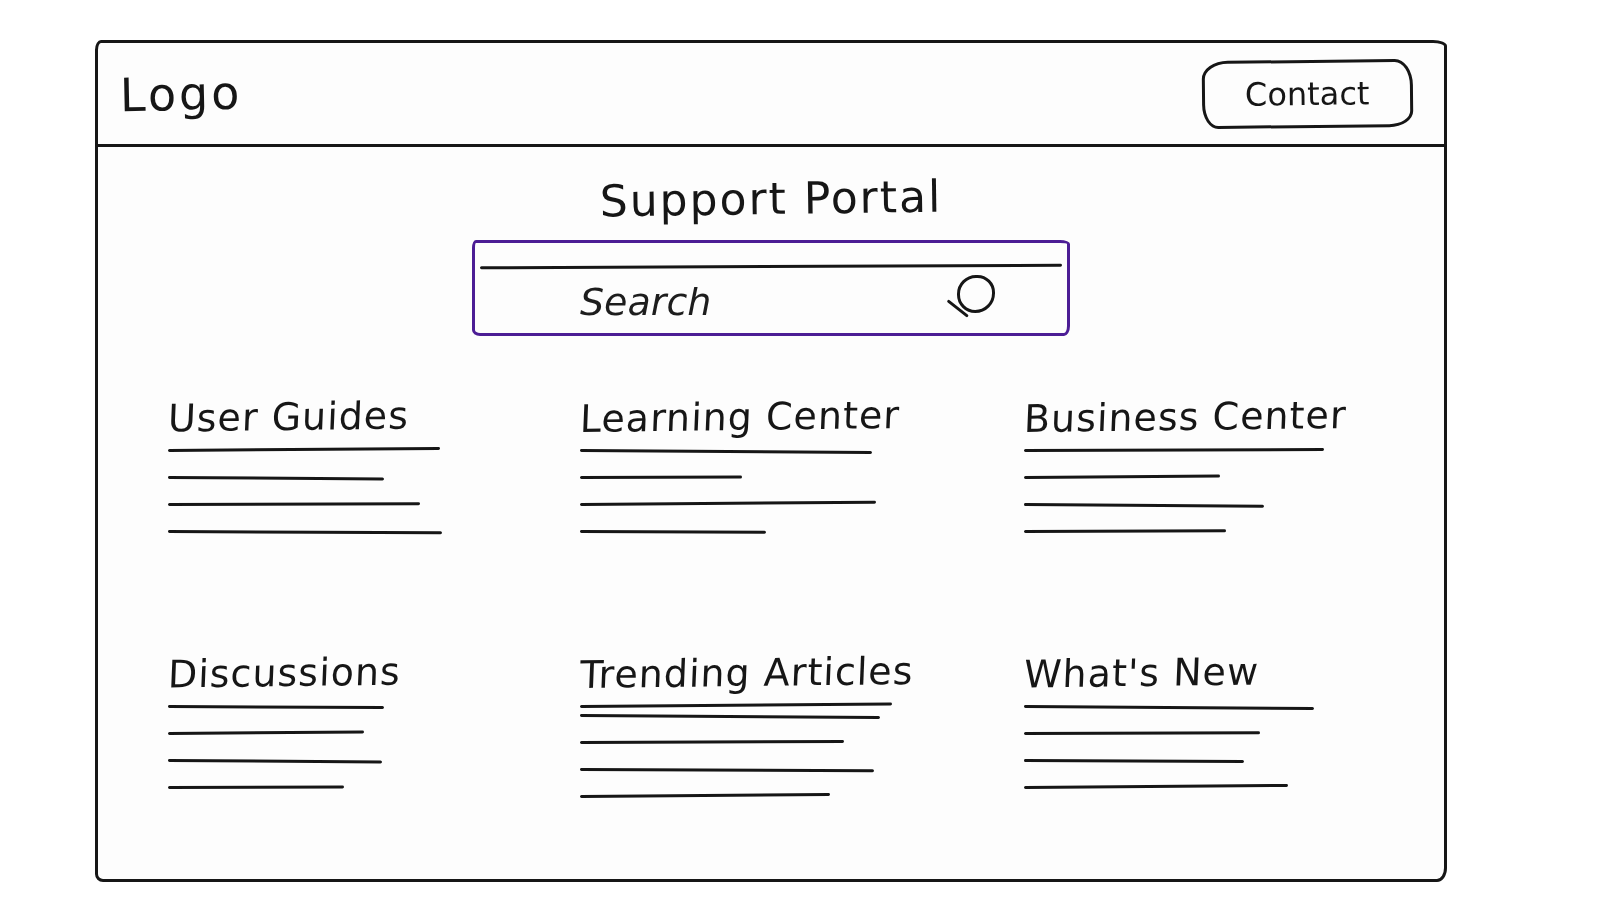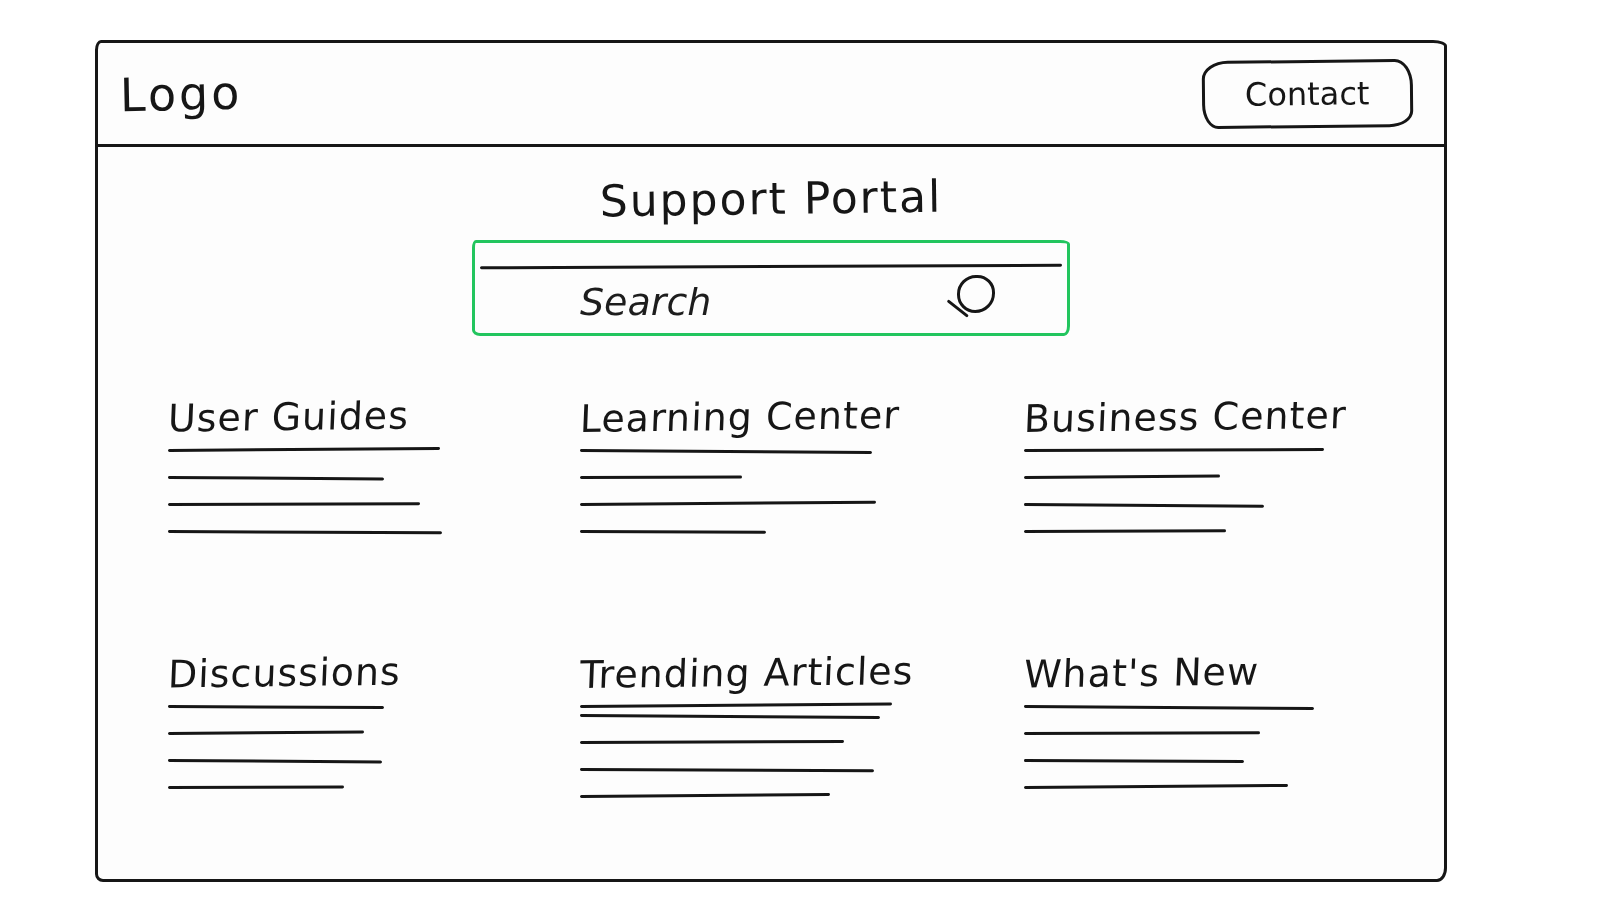--- a/index.html
+++ b/index.html
@@ -52,21 +52,21 @@
     margin-top: 26px;
     letter-spacing: 2px;
     transform: rotate(-0.8deg);
   }
   
   .search-box {
     position: relative;
     width: 598px;
     height: 96px;
     margin: 16px auto 0;
-    border: 3px solid #22c55e;
+    border: 3px solid #4c1d95;
     border-radius: 4px 10px 6px 8px / 8px 4px 10px 6px;
   }
   .search-topline {
     position: absolute;
     left: 5px; right: 5px; top: 22px;
     height: 3px;
     background: #161616;
     border-radius: 3px;
     transform: rotate(-0.25deg);
   }

